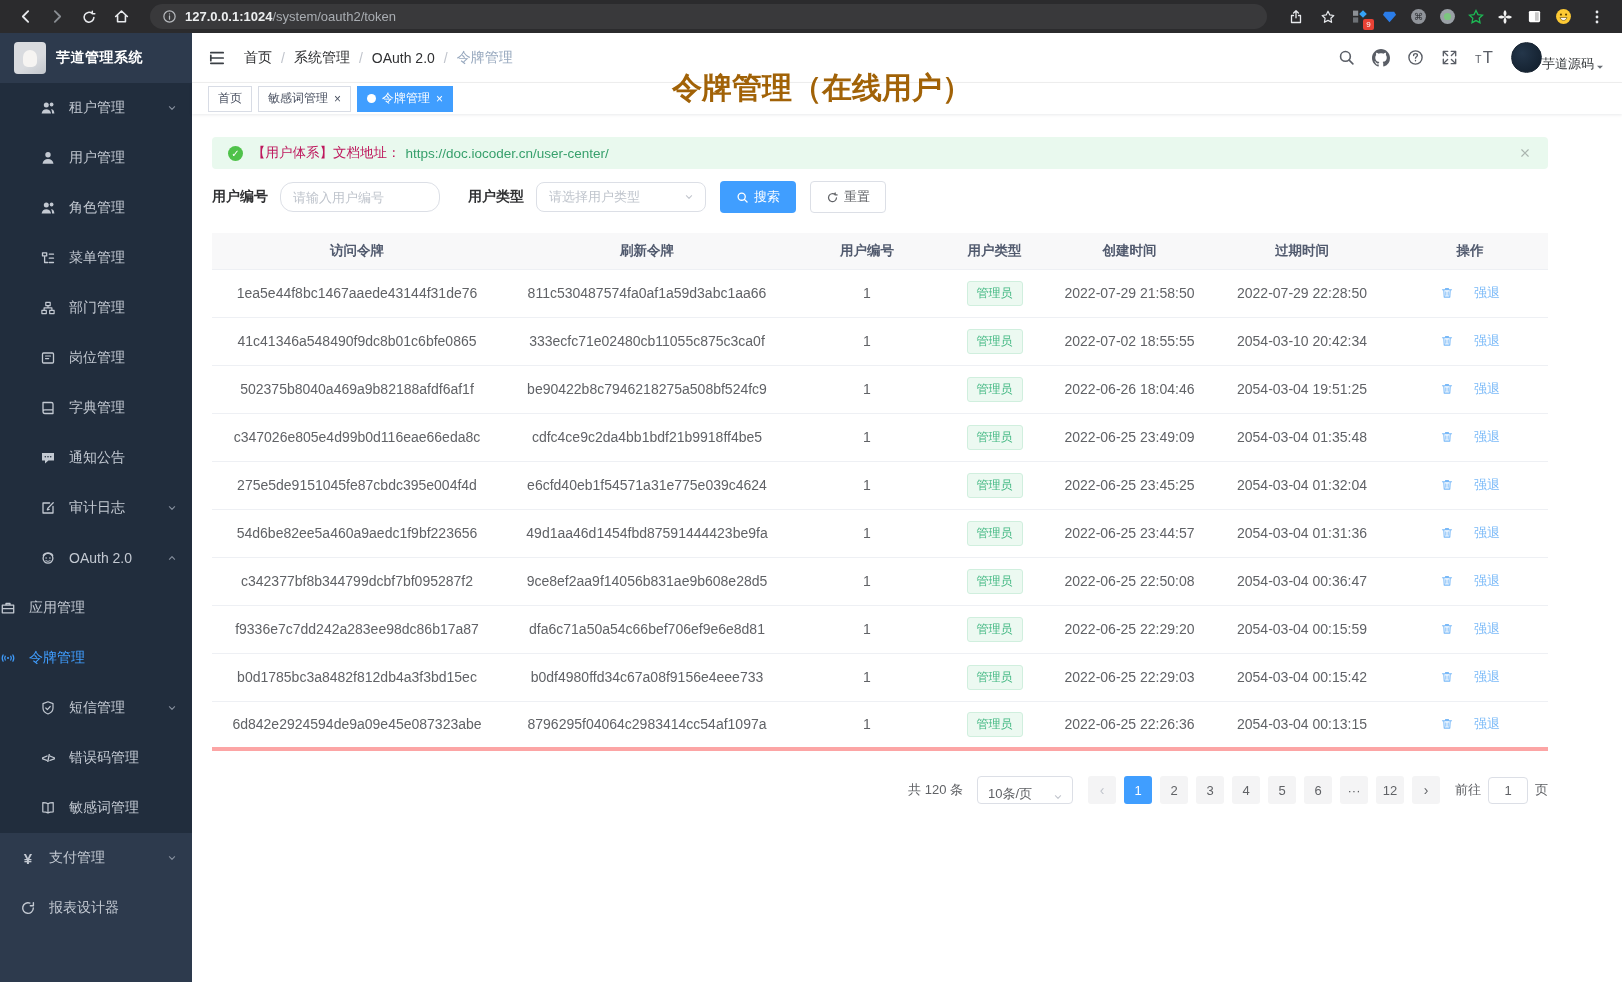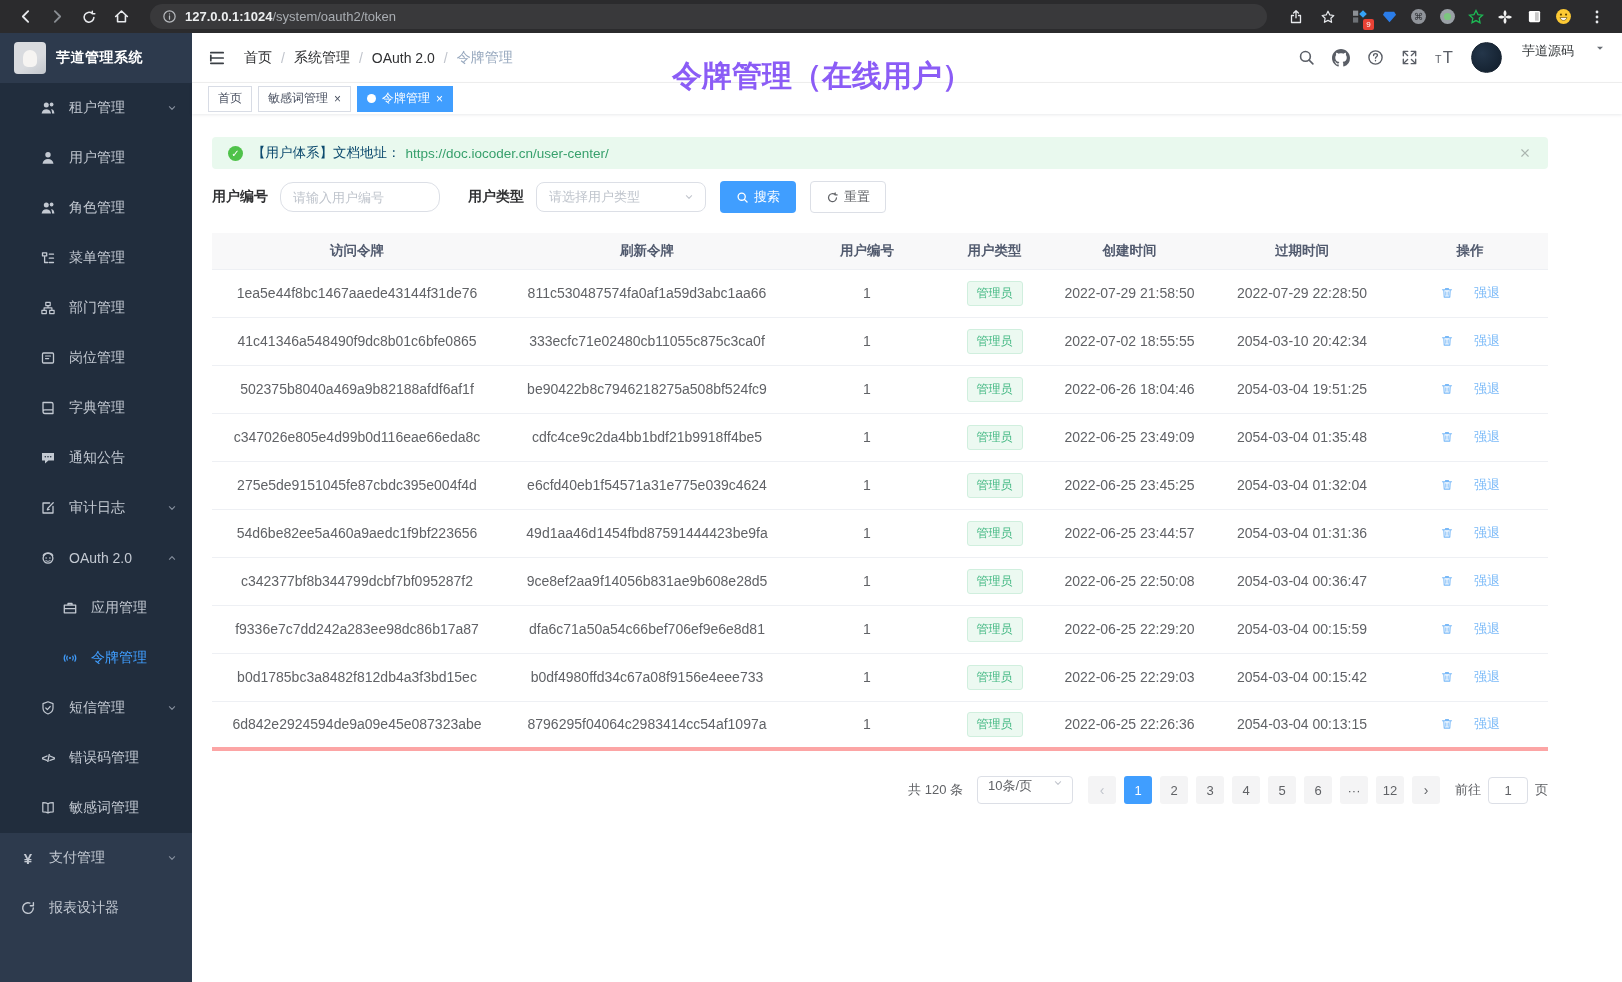--- a/index.html
+++ b/index.html
@@ -24,21 +24,21 @@
   .sidebar { width:192px; background:#2d3a4d; color:#c3c9d2; display:flex; flex-direction:column; flex-shrink:0; }
   .logo-row { height:50px; display:flex; align-items:center; padding-left:14px; gap:10px; }
   .logo-img { width:32px; height:32px; border-radius:4px; background:linear-gradient(145deg,#d9dbdf 60%,#c2c6cc); position:relative; overflow:hidden; }
   .logo-img:before { content:""; position:absolute; left:9px; top:8px; width:14px; height:17px; border-radius:7px 7px 5px 5px; background:#f6f4f2; }
   .app-title { color:#fff; font-size:14px; font-weight:700; letter-spacing:.5px; }
   .menu { flex:1; overflow:hidden; font-size:14px; }
   .sub-block { background:#212d3d; }
   .side-item { height:50px; display:flex; align-items:center; gap:13px; padding-right:14px; cursor:pointer; }
   .side-item.lvl1 { padding-left:20px; }
   .side-item.lvl2 { padding-left:40px; }
-  .side-item.lvl3 { padding-left:62px; }
+  .side-item.lvl3 { }
   .side-item.active { color:#409eff; }
   .s-ic { width:16px; height:16px; display:flex; align-items:center; justify-content:center; flex-shrink:0; }
   .s-label { flex:1; white-space:nowrap; }
   .chev { color:#8a93a1; display:flex; width:12px; }
   .chev svg { width:12px; height:12px; }
   .tic { font-size:11px; font-weight:700; letter-spacing:-1px; }
   .yen { font-size:15px; font-weight:700; }
 
   
   .main { flex:1; background:#fff; display:flex; flex-direction:column; position:relative; min-width:0; }
@@ -58,21 +58,21 @@
   .tagsbar { height:31px; display:flex; align-items:center; gap:6px; padding:0 16px; box-shadow:0 1px 3px rgba(0,21,41,.09); position:relative; z-index:2; background:#fff; }
   .tab { height:26px; display:flex; align-items:center; gap:6px; padding:0 9px; border:1px solid #d8dce5; background:#fff; color:#495060; font-size:12px; cursor:pointer; }
   .tab .dot { width:9px; height:9px; border-radius:50%; background:#fff; }
   .tab .tab-x { font-size:12px; line-height:1; color:inherit; }
   .tab.active { background:#409eff; border-color:#409eff; color:#fff; }
 
   
   .content { padding:23px 0 0 20px; width:1356px; }
   .alert { width:1336px; height:32px; background:#e9f9ee; border-radius:4px; display:flex; align-items:center; padding:0 16px; font-size:13.5px; }
   .check-badge { width:15px; height:15px; border-radius:50%; background:#4fc24a; color:#fff; display:flex; align-items:center; justify-content:center; font-size:10px; flex-shrink:0; }
-  .alert-text { color:#0c4a6e; margin-left:9px; }
+  .alert-text { color:#be185d; margin-left:9px; }
   .alert-link { color:#37a06c; margin-left:5px; cursor:pointer; }
   .alert-close { margin-left:auto; color:#a9b4ae; display:flex; cursor:pointer; }
 
   .filter-row { display:flex; align-items:center; margin-top:12px; font-size:14px; }
   .f-label { font-weight:700; color:#303133; margin-right:12px; }
   .f-input { width:160px; height:30px; border:1px solid #dcdfe6; border-radius:13px; padding:0 12px; font-size:13px; color:#606266; outline:none; }
   .f-input::placeholder { color:#bfc4cc; }
   .f-select { width:170px; height:30px; border:1px solid #dcdfe6; border-radius:8px; display:flex; align-items:center; justify-content:space-between; padding:0 10px 0 12px; color:#bfc4cc; font-size:13px; cursor:pointer; }
   .f-select .sel-caret { color:#c0c4cc; display:flex; }
   .gap28 { width:28px; } .gap14 { width:14px; }
@@ -83,31 +83,31 @@
   table.grid { width:1336px; border-collapse:collapse; margin-top:20px; font-size:14px; color:#606266; table-layout:fixed; }
   .grid th { height:36px; background:#f8f8f9; color:#515a6e; font-weight:700; font-size:13.5px; text-align:center; }
   .grid td { height:48px; text-align:center; border-top:1px solid #eef0f4; font-size:14px; white-space:nowrap; }
   .grid tr.last td { border-bottom:4px solid #fca5a5; }
   .tag { display:inline-block; padding:3px 9px; background:#ecf9f1; border:1px solid #d0efde; color:#43b883; border-radius:3px; font-size:12px; }
   .kick { color:#79b9f8; font-size:13px; display:inline-flex; align-items:center; gap:20px; cursor:pointer; }
   .k-ic { display:flex; }
 
   .pagination { width:1336px; margin-top:25px; display:flex; align-items:center; justify-content:flex-end; gap:9px; font-size:13px; color:#606266; }
   .p-total { margin-right:5px; }
-  .p-size { width:96px; height:28px; border:1px solid #dcdfe6; border-radius:4px; display:flex; align-items:flex-start; justify-content:space-between; padding:0 8px 0 10px; cursor:pointer; color:#606266; }
+  .p-size { width:96px; height:28px; border:1px solid #dcdfe6; border-radius:4px; display:flex; align-items:flex-end; justify-content:space-between; padding:0 8px 0 10px; cursor:pointer; color:#606266; }
   .p-size .sel-caret { color:#c0c4cc; display:flex; }
   .pager { display:flex; align-items:center; gap:8px; margin-left:6px; }
   .pbtn { min-width:28px; height:28px; padding:0 4px; background:#f4f4f5; border-radius:3px; display:flex; align-items:center; justify-content:center; color:#606266; cursor:pointer; font-size:13px; }
   .pbtn.nav { font-size:14px; }
   .pbtn.disabled { color:#c0c4cc; }
   .pbtn.active { background:#409eff; color:#fff; cursor:default; }
   .goto { display:flex; align-items:center; gap:7px; margin-left:6px; }
   .goto input { width:40px; height:27px; border:1px solid #dcdfe6; border-radius:4px; text-align:center; font-size:13px; color:#606266; outline:none; }
 
-  .annotation { position:absolute; left:672px; top:56px; font-size:30px; font-weight:700; color:#8b5cf6; z-index:30; white-space:nowrap; }
+  .annotation { position:absolute; left:672px; top:68px; font-size:30px; font-weight:700; color:#a16207; z-index:30; white-space:nowrap; }
 </style>
 </head>
 <body>
 
 <div class="browser">
   <span class="b-ic">
       <svg viewBox="0 0 16 16" width="17" height="17" fill="none" stroke="currentColor" stroke-width="1.7" stroke-linecap="round" stroke-linejoin="round">
         <path d="M10.5 3 5.5 8l5 5"></path>
       </svg>
     </span>
@@ -431,21 +431,21 @@
             <svg viewBox="0 0 16 16" width="17" height="17" fill="none" stroke="currentColor" stroke-width="1.3" stroke-linecap="round" stroke-linejoin="round">
               <path d="M6.4 2.2H2.2v4.2M9.6 2.2h4.2v4.2M2.2 9.6v4.2h4.2M13.8 9.6v4.2H9.6M2.7 2.7l3.5 3.5M13.3 2.7 9.8 6.2M2.7 13.3l3.5-3.5M13.3 13.3 9.8 9.8"></path>
             </svg>
           </span>
         <span class="t-ic">
             <svg viewBox="0 0 16 16" width="19" height="19">
               <text x="0" y="13" font-size="9" fill="currentColor" font-family="sans-serif">T</text>
               <text x="6.5" y="13" font-size="14" fill="currentColor" font-family="sans-serif">T</text>
             </svg>
           </span>
-        <div style="display:flex;align-items:flex-start;gap:20px;cursor:pointer;">
+        <div style="display:flex;align-items:flex-end;gap:0;cursor:pointer;">
           <div class="avatar"></div>
           <span class="user-name">芋道源码</span>
           <span class="user-caret">
               <svg viewBox="0 0 16 16" width="12" height="12">
                 <path d="M4 6.2l4 4 4-4z" fill="currentColor"></path>
               </svg>
             </span>
         </div>
       </div>
     </div>

